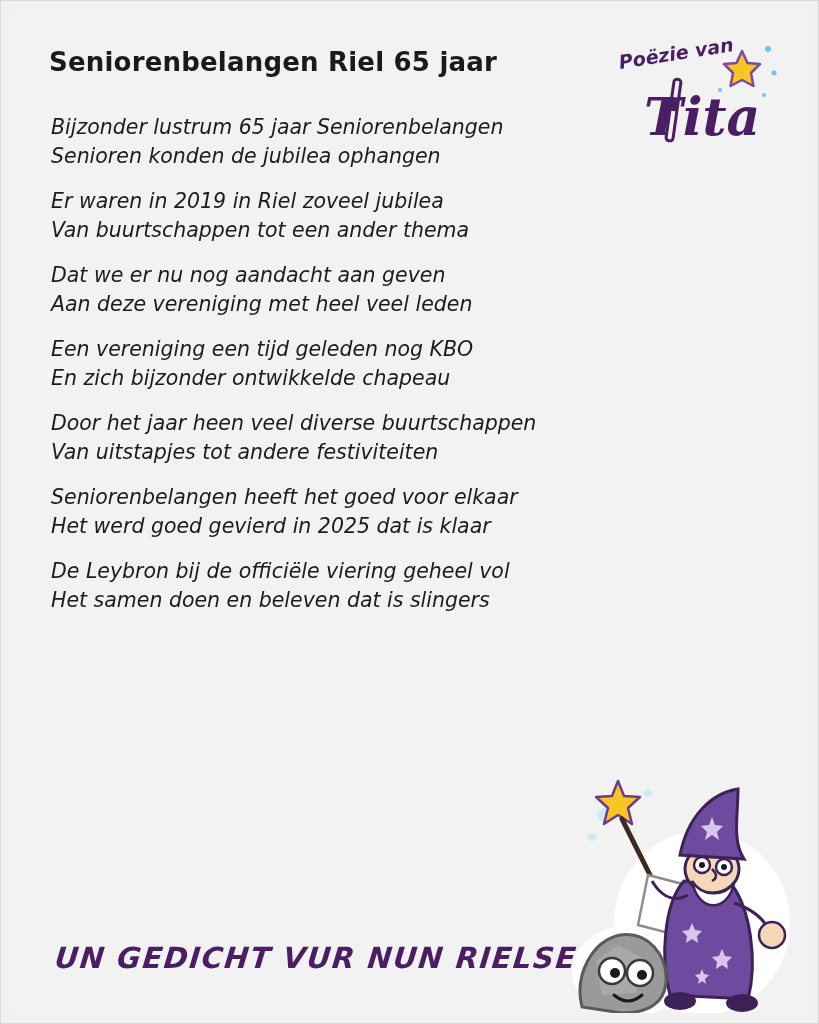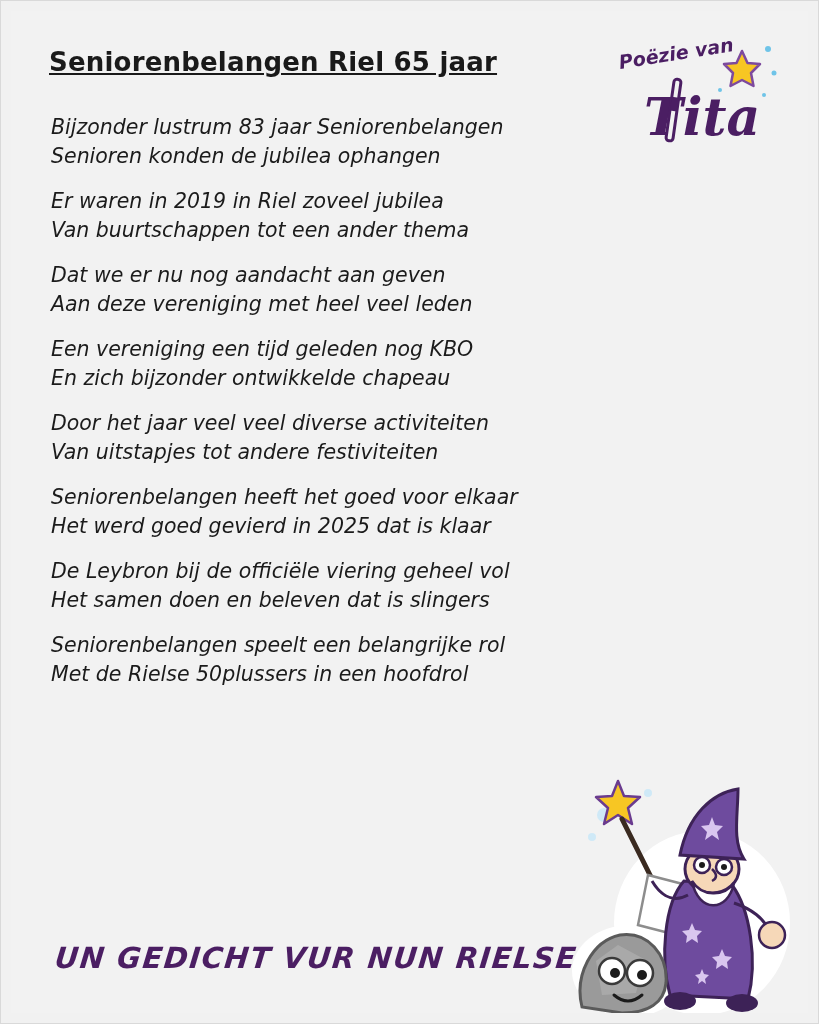--- a/index.html
+++ b/index.html
@@ -34,21 +34,20 @@
   
   .poem-title {
     position: absolute;
     left: 38px;
     top: 36px;
     font-size: 26px;
     font-weight: bold;
     color: #1a1a1a;
     letter-spacing: 0.2px;
     font-family: "DejaVu Sans", sans-serif;
-    text-decoration: underline;
   }
 
   
   .poem-body {
     position: absolute;
     left: 40px;
     top: 102px;
     width: 560px;
   }
   .stanza {
@@ -120,50 +119,46 @@
         <text x="28" y="100" font-family="DejaVu Serif, serif" font-size="52" font-style="italic" font-weight="bold" fill="#4b1e63">Tita</text>
         <g>
           <rect x="54" y="44" width="7" height="62" rx="3" fill="#f1f1f1" stroke="#4b1e63" stroke-width="3" transform="rotate(8 57 75)"></rect>
           <rect x="54" y="62" width="7" height="14" fill="#4b1e63" transform="rotate(8 57 75)"></rect>
         </g>
       </svg>
     </div>
 
     <div class="poem-body">
       <div class="stanza">
-        <div class="poem-line">Bijzonder lustrum 83 jaar Seniorenbelangen</div>
+        <div class="poem-line">Bijzonder lustrum 65 jaar Seniorenbelangen</div>
         <div class="poem-line">Senioren konden de jubilea ophangen</div>
       </div>
       <div class="stanza">
         <div class="poem-line">Er waren in 2019 in Riel zoveel jubilea</div>
         <div class="poem-line">Van buurtschappen tot een ander thema</div>
       </div>
       <div class="stanza">
         <div class="poem-line">Dat we er nu nog aandacht aan geven</div>
         <div class="poem-line">Aan deze vereniging met heel veel leden</div>
       </div>
       <div class="stanza">
         <div class="poem-line">Een vereniging een tijd geleden nog KBO</div>
         <div class="poem-line">En zich bijzonder ontwikkelde chapeau</div>
       </div>
       <div class="stanza">
-        <div class="poem-line">Door het jaar veel veel diverse activiteiten</div>
+        <div class="poem-line">Door het jaar heen veel diverse buurtschappen</div>
         <div class="poem-line">Van uitstapjes tot andere festiviteiten</div>
       </div>
       <div class="stanza">
         <div class="poem-line">Seniorenbelangen heeft het goed voor elkaar</div>
         <div class="poem-line">Het werd goed gevierd in 2025 dat is klaar</div>
       </div>
       <div class="stanza">
         <div class="poem-line">De Leybron bij de officiële viering geheel vol</div>
         <div class="poem-line">Het samen doen en beleven dat is slingers</div>
-      </div>
-      <div class="stanza">
-        <div class="poem-line">Seniorenbelangen speelt een belangrijke rol</div>
-        <div class="poem-line">Met de Rielse 50plussers in een hoofdrol</div>
       </div>
     </div>
 
     <div class="slogan">UN GEDICHT VUR NUN RIELSE KAAI</div>
 
     <div class="wizard">
       <svg viewBox="0 0 250 250" width="250" height="250" xmlns="http://www.w3.org/2000/svg">
 
         <g fill="#ffffff">
           <ellipse cx="150" cy="160" rx="88" ry="92"></ellipse>

